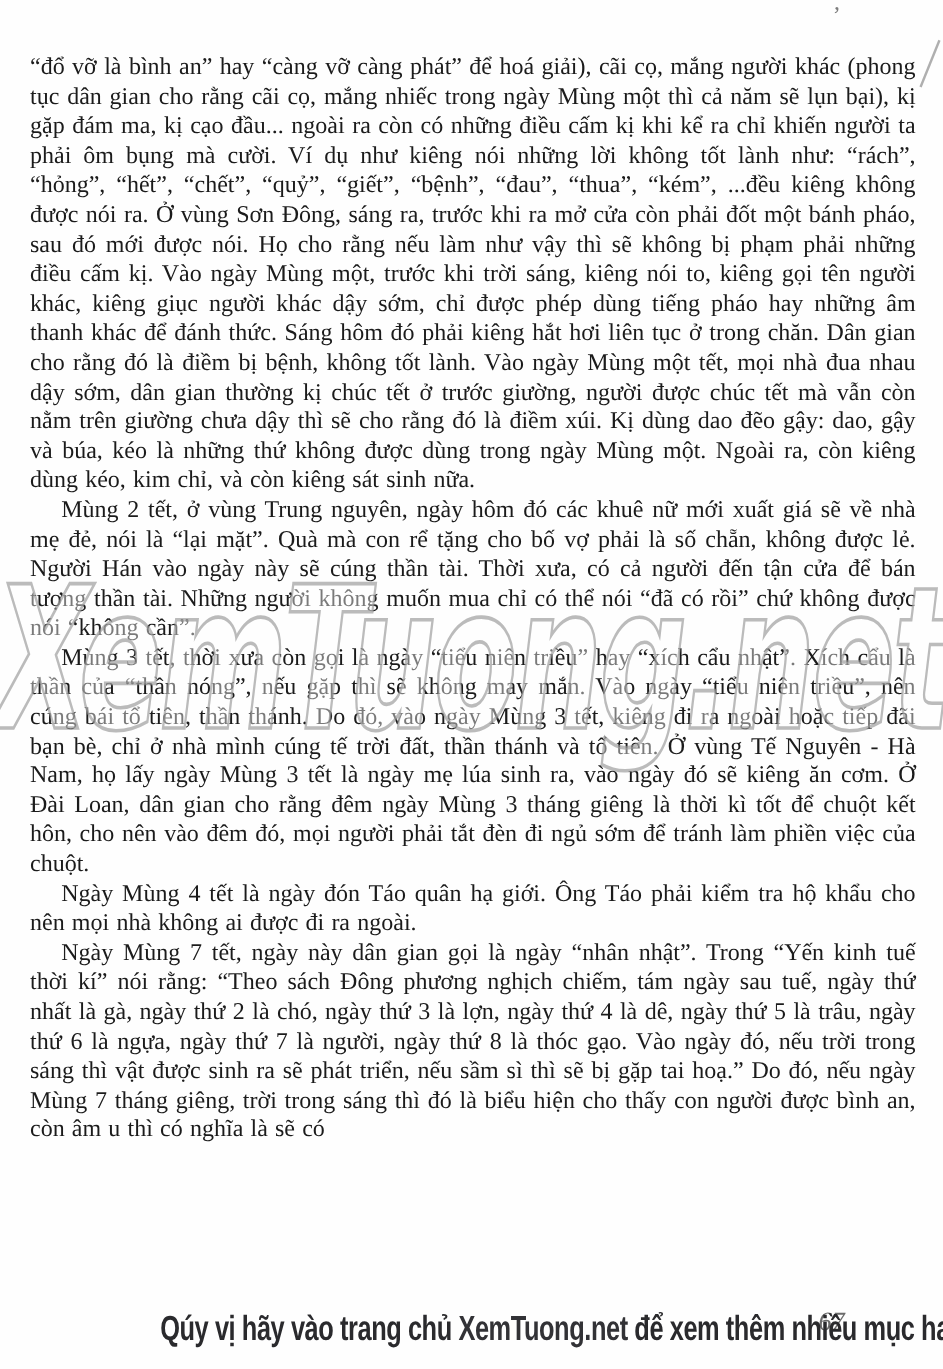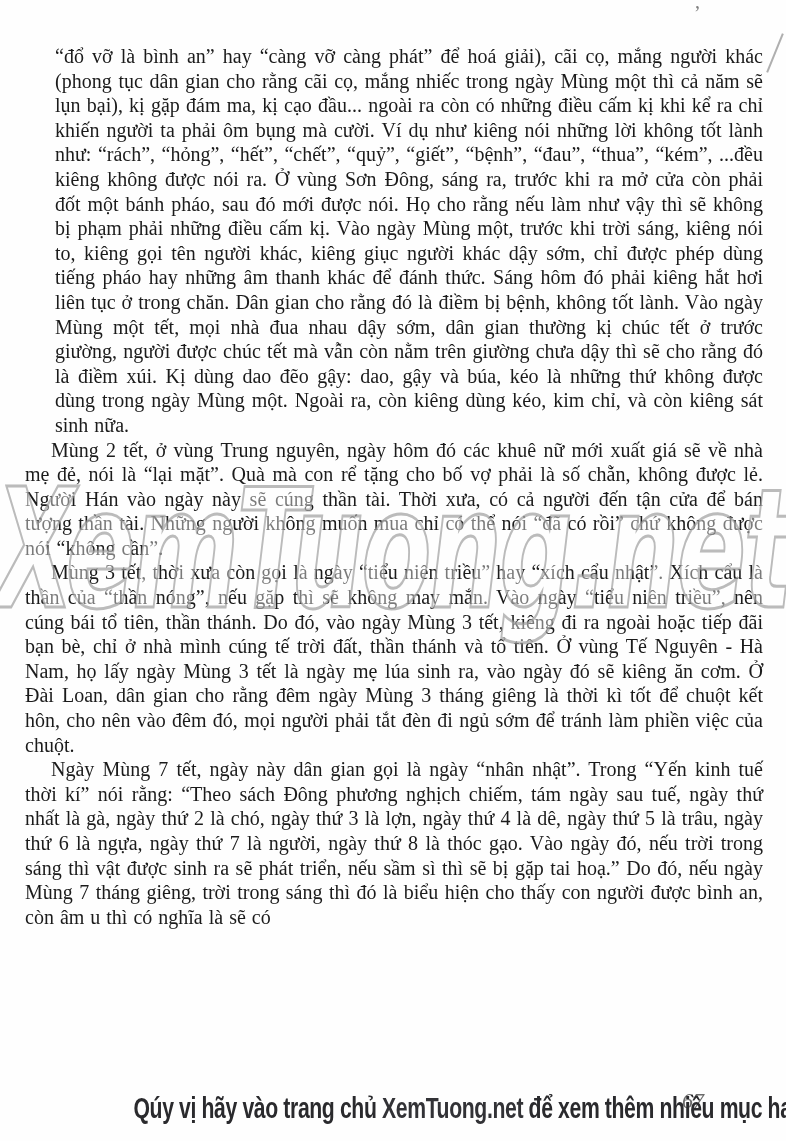--- a/index.html
+++ b/index.html
@@ -28,21 +28,20 @@
     text-align: justify;
     z-index: 1;
   }
   .page-text p {
     margin: 0;
     text-indent: 26px;
     word-spacing: 1px;
   }
   .page-text p.first {
     text-indent: 0;
-    margin-left: 30px;
   }
   .watermark {
     position: absolute;
     top: 468px;
     left: 50%;
     transform: translateX(-50%) scaleX(0.62);
     transform-origin: center;
     font-family: "DejaVu Sans", sans-serif;
     font-weight: bold;
     font-style: italic;
@@ -109,20 +108,21 @@
 </style>
 </head>
 <body>
 
 <div class="page">
 
   <div class="page-text">
     <p class="first">“đổ vỡ là bình an” hay “càng vỡ càng phát” để hoá giải), cãi cọ, mắng người khác (phong tục dân gian cho rằng cãi cọ, mắng nhiếc trong ngày Mùng một thì cả năm sẽ lụn bại), kị gặp đám ma, kị cạo đầu... ngoài ra còn có những điều cấm kị khi kể ra chỉ khiến người ta phải ôm bụng mà cười. Ví dụ như kiêng nói những lời không tốt lành như: “rách”, “hỏng”, “hết”, “chết”, “quỷ”, “giết”, “bệnh”, “đau”, “thua”, “kém”, ...đều kiêng không được nói ra. Ở vùng Sơn Đông, sáng ra, trước khi ra mở cửa còn phải đốt một bánh pháo, sau đó mới được nói. Họ cho rằng nếu làm như vậy thì sẽ không bị phạm phải những điều cấm kị. Vào ngày Mùng một, trước khi trời sáng, kiêng nói to, kiêng gọi tên người khác, kiêng giục người khác dậy sớm, chỉ được phép dùng tiếng pháo hay những âm thanh khác để đánh thức. Sáng hôm đó phải kiêng hắt hơi liên tục ở trong chăn. Dân gian cho rằng đó là điềm bị bệnh, không tốt lành. Vào ngày Mùng một tết, mọi nhà đua nhau dậy sớm, dân gian thường kị chúc tết ở trước giường, người được chúc tết mà vẫn còn nằm trên giường chưa dậy thì sẽ cho rằng đó là điềm xúi. Kị dùng dao đẽo gậy: dao, gậy và búa, kéo là những thứ không được dùng trong ngày Mùng một. Ngoài ra, còn kiêng dùng kéo, kim chỉ, và còn kiêng sát sinh nữa.</p>
     <p>Mùng 2 tết, ở vùng Trung nguyên, ngày hôm đó các khuê nữ mới xuất giá sẽ về nhà mẹ đẻ, nói là “lại mặt”. Quà mà con rể tặng cho bố vợ phải là số chẵn, không được lẻ. Người Hán vào ngày này sẽ cúng thần tài. Thời xưa, có cả người đến tận cửa để bán tượng thần tài. Những người không muốn mua chỉ có thể nói “đã có rồi” chứ không được nói “không cần”.</p>
     <p>Mùng 3 tết, thời xưa còn gọi là ngày “tiểu niên triều” hay “xích cẩu nhật”. Xích cẩu là thần của “thần nóng”, nếu gặp thì sẽ không may mắn. Vào ngày “tiểu niên triều”, nên cúng bái tổ tiên, thần thánh. Do đó, vào ngày Mùng 3 tết, kiêng đi ra ngoài hoặc tiếp đãi bạn bè, chỉ ở nhà mình cúng tế trời đất, thần thánh và tổ tiên. Ở vùng Tế Nguyên - Hà Nam, họ lấy ngày Mùng 3 tết là ngày mẹ lúa sinh ra, vào ngày đó sẽ kiêng ăn cơm. Ở Đài Loan, dân gian cho rằng đêm ngày Mùng 3 tháng giêng là thời kì tốt để chuột kết hôn, cho nên vào đêm đó, mọi người phải tắt đèn đi ngủ sớm để tránh làm phiền việc của chuột.</p>
+    <p>Ngày Mùng 4 tết là ngày đón Táo quân hạ giới. Ông Táo phải kiểm tra hộ khẩu cho nên mọi nhà không ai được đi ra ngoài.</p>
     <p>Ngày Mùng 7 tết, ngày này dân gian gọi là ngày “nhân nhật”. Trong “Yến kinh tuế thời kí” nói rằng: “Theo sách Đông phương nghịch chiếm, tám ngày sau tuế, ngày thứ nhất là gà, ngày thứ 2 là chó, ngày thứ 3 là lợn, ngày thứ 4 là dê, ngày thứ 5 là trâu, ngày thứ 6 là ngựa, ngày thứ 7 là người, ngày thứ 8 là thóc gạo. Vào ngày đó, nếu trời trong sáng thì vật được sinh ra sẽ phát triển, nếu sầm sì thì sẽ bị gặp tai hoạ.” Do đó, nếu ngày Mùng 7 tháng giêng, trời trong sáng thì đó là biểu hiện cho thấy con người được bình an, còn âm u thì có nghĩa là sẽ có</p>
   </div>
 
   <div class="watermark">XemTuong.net</div>
 
   <span class="scan-mark-apostrophe">’</span>
   <div class="scan-mark-diagonal"></div>
 
   <div class="page-number">67</div>
 

